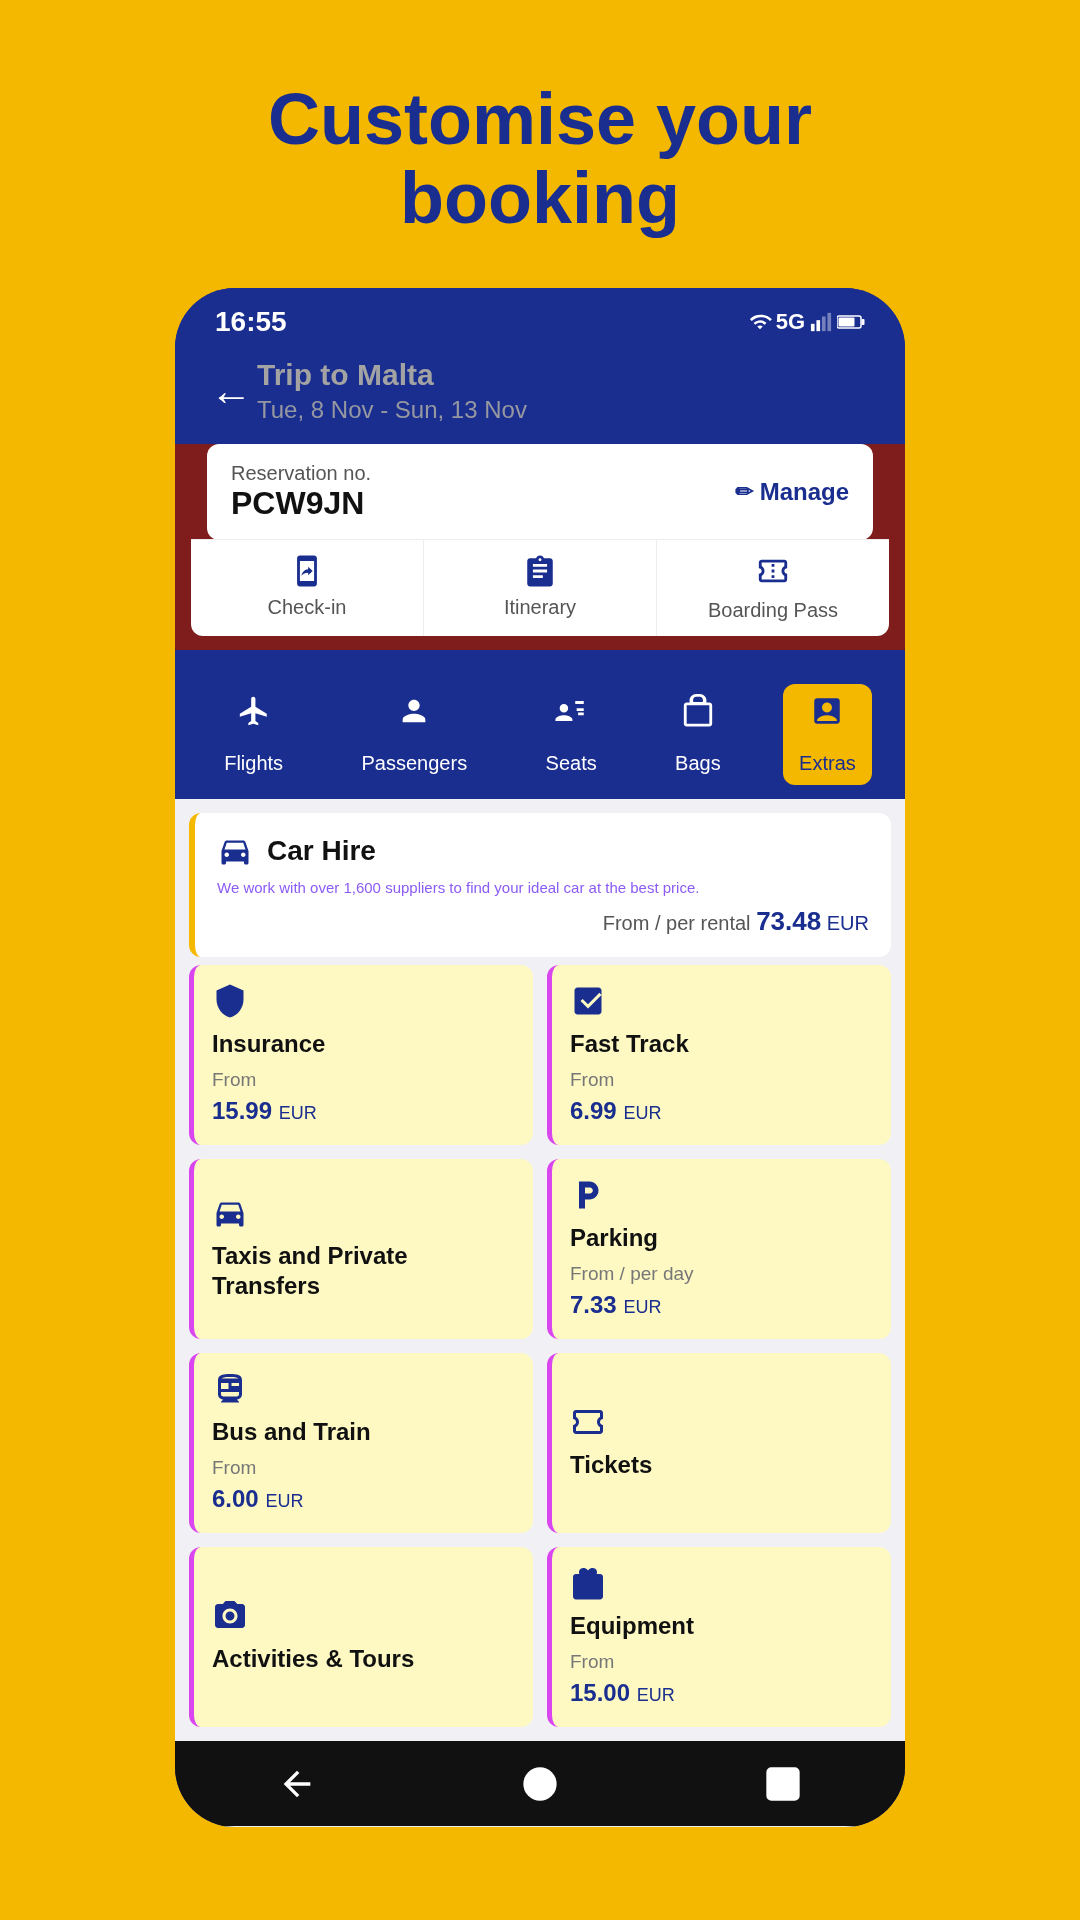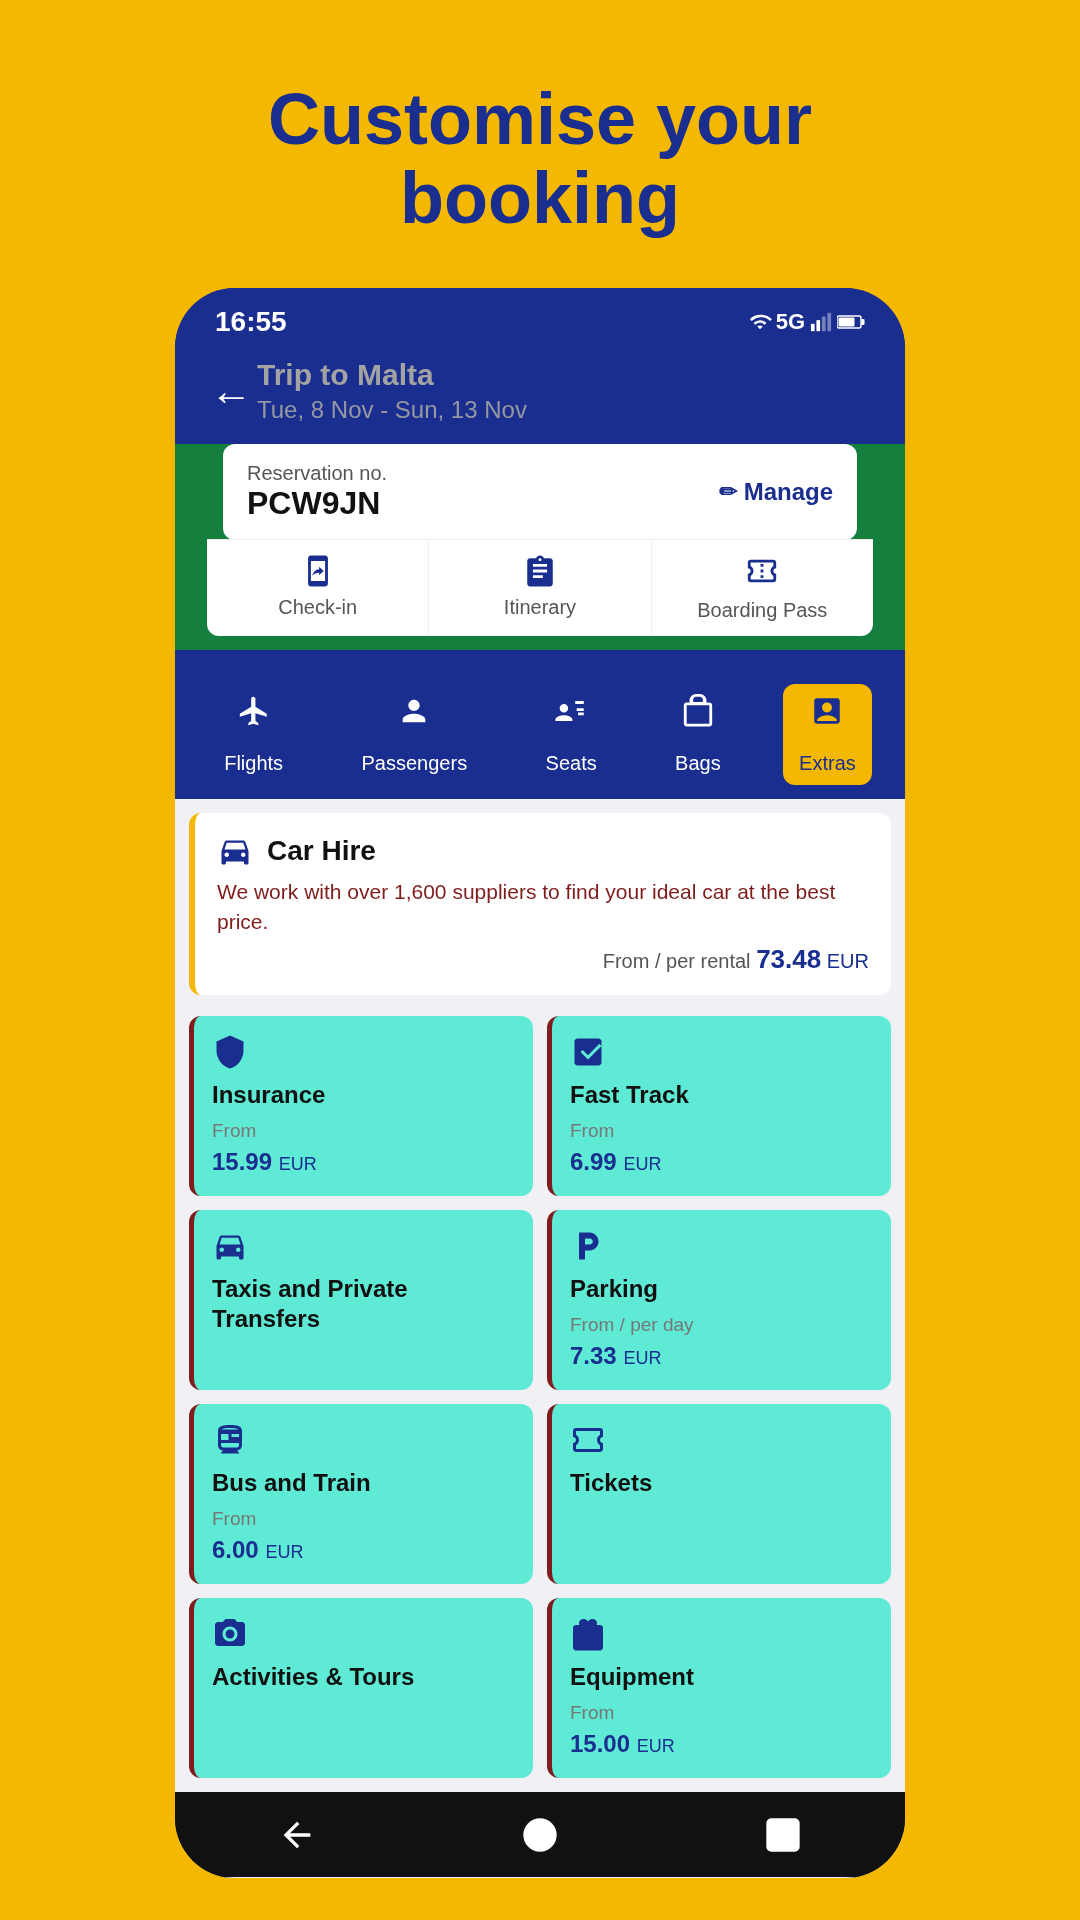--- a/index.html
+++ b/index.html
@@ -182,21 +182,21 @@
       color: white;
     }
     .nav-tab.active .nav-label { color: #1A2E8F; }
 
     
     .content {
       background: #f0f0f5;
       padding: 14px;
       display: flex;
       flex-direction: column;
-      gap: 21px;
+      gap: 8px;
     }
 
     
     .car-hire-card {
       background: white;
       border-radius: 12px;
       padding: 20px 22px;
       display: flex;
       flex-direction: column;
       gap: 8px;
@@ -211,22 +211,22 @@
       width: 36px;
       height: 36px;
       fill: #1A2E8F;
     }
     .car-hire-title {
       font-size: 28px;
       font-weight: bold;
       color: #111;
     }
     .car-hire-desc {
-      font-size: 21px;
-      color: #7f1d1d;
+      font-size: 15px;
+      color: #8b5cf6;
       line-height: 1.4;
     }
     .car-hire-price {
       text-align: right;
       font-size: 20px;
       color: #555;
     }
     .car-hire-price .price-val {
       font-size: 26px;
       font-weight: bold;
@@ -237,28 +237,29 @@
       color: #1A2E8F;
     }
 
     
     .services-grid {
       display: grid;
       grid-template-columns: 1fr 1fr;
       gap: 14px;
     }
     .service-card {
-      background: #5eead4;
+      background: #fef9c3;
       border-radius: 12px;
       padding: 18px 18px 20px;
       display: flex;
       flex-direction: column;
       gap: 6px;
-      border-left: 5px solid #7f1d1d;
+      border-left: 5px solid #d946ef;
       cursor: pointer;
+      justify-content: center;
     }
     .service-icon {
       width: 36px;
       height: 36px;
       fill: #1A2E8F;
       margin-bottom: 4px;
     }
     .service-title {
       font-size: 24px;
       font-weight: bold;
@@ -340,21 +341,21 @@
 
   <div class="header">
     <span class="back-btn">←</span>
     <div class="header-title">
       <div class="trip-name">Trip to Malta</div>
       <div class="trip-dates">Tue, 8 Nov - Sun, 13 Nov</div>
     </div>
     <div style="width:52px"></div>
   </div>
 
-  <div style="background:#15803d; padding: 0 32px 14px;">
+  <div style="background:#7f1d1d; padding: 0 16px 14px;">
     <div class="reservation-card">
       <div class="reservation-info">
         <div class="label">Reservation no.</div>
         <div class="code">PCW9JN</div>
       </div>
       <div class="manage-btn">
         <span class="pencil-icon">✏</span>
         <span>Manage</span>
       </div>
 

